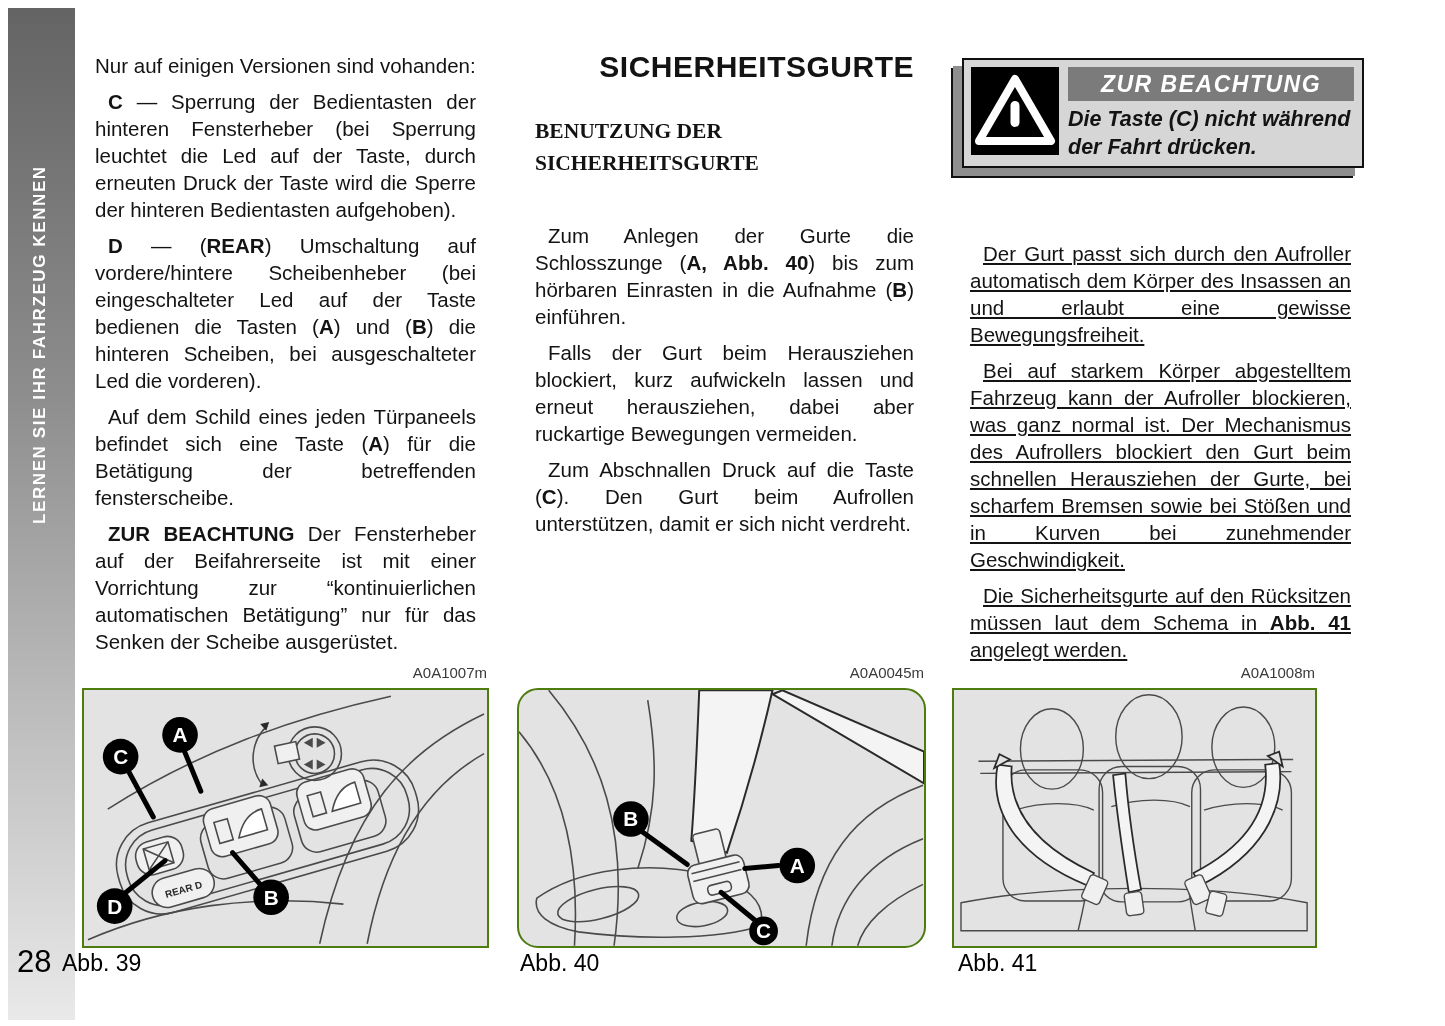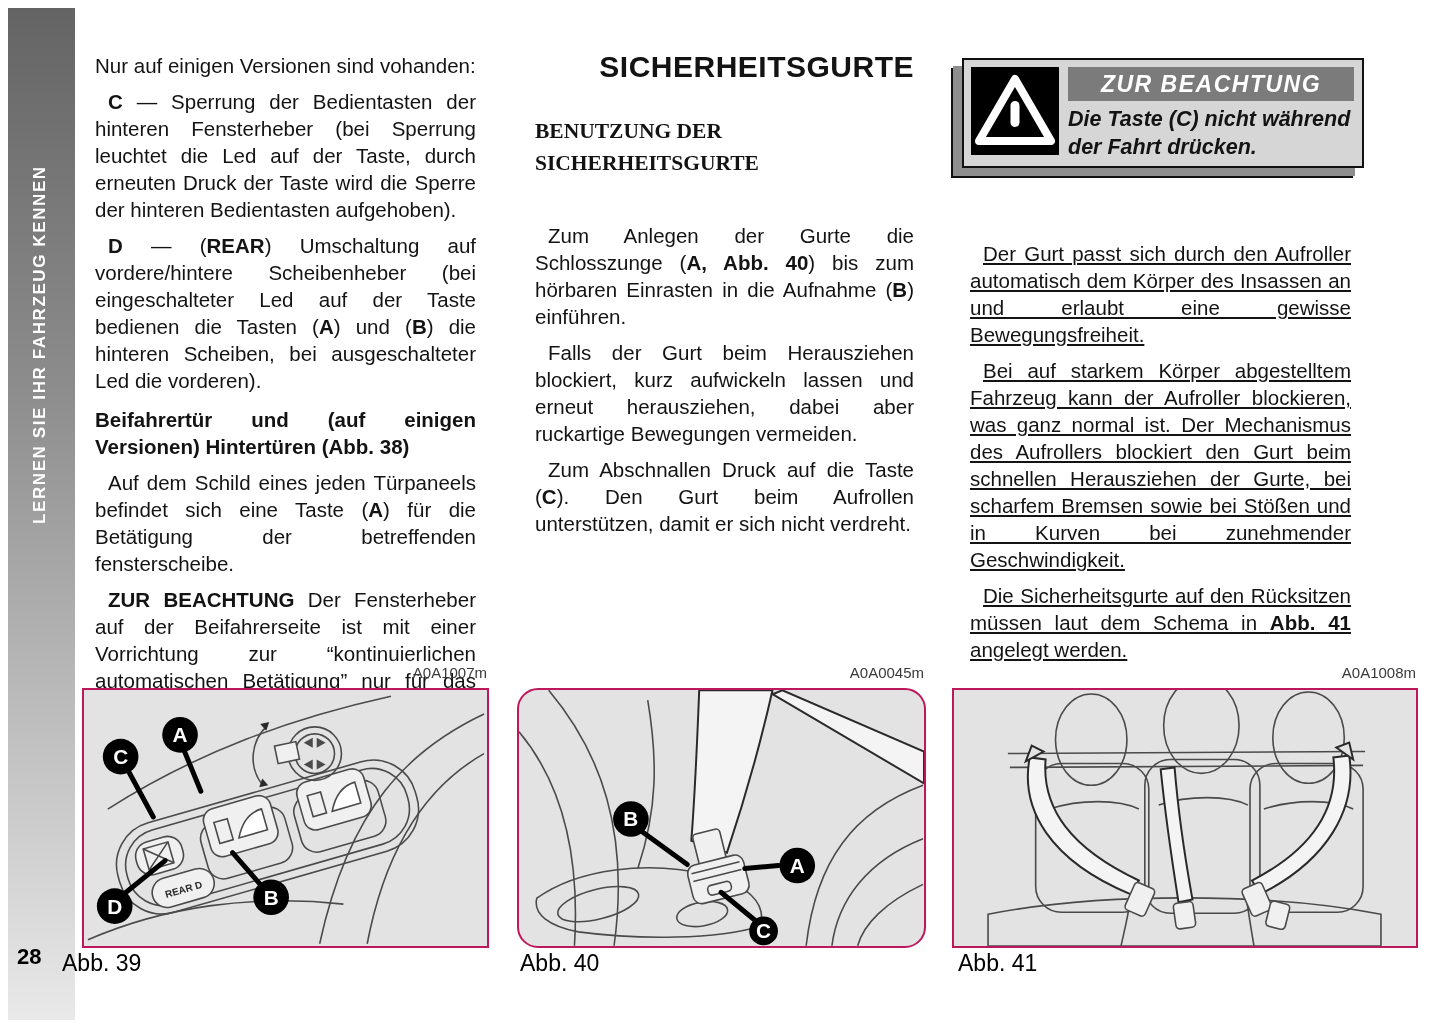--- a/index.html
+++ b/index.html
@@ -33,51 +33,50 @@
            box-shadow:-9px 8px 0 #8e8e8e,-11px 10px 0 #101010;}
   .warn-icon{position:absolute;left:7px;top:7px;width:88px;height:88px;background:#000;}
   .warn-header{position:absolute;left:104px;top:7px;right:8px;height:34px;background:#7b7b7b;
                color:#fff;font-style:italic;font-weight:900;font-size:23px;line-height:34px;
                text-align:center;letter-spacing:1.5px;}
   .warn-body{position:absolute;left:104px;top:45px;right:4px;font-style:italic;
              font-weight:bold;font-size:21.5px;line-height:28px;}
 
   
   .figure{position:absolute;top:688px;height:260px;background:#e3e3e3;
-          border:2px solid #be185d;box-sizing:border-box;}
+          border:2px solid #4d7c0f;box-sizing:border-box;}
   .fig39{left:82px;width:407px;}
   .fig40{left:517px;width:409px;border-radius:21px;}
-  .fig41{left:952px;width:466px;}
+  .fig41{left:952px;width:365px;}
   .fig-code{position:absolute;top:-26px;right:0;font-size:15px;color:#3a3a3a;}
   .fig-caption{position:absolute;top:950px;font-size:23px;color:#000;}
   .cap39{left:62px;} .cap40{left:520px;} .cap41{left:958px;}
   .figure svg{display:block;width:100%;height:100%;}
 
-  .page-number{position:absolute;left:17px;top:944px;font-size:22px;font-weight:700;color:#000;}
+  .page-number{position:absolute;left:17px;top:944px;font-size:31px;font-weight:400;color:#000;}
 
   .callout-circle{fill:#000;}
   .callout-letter{fill:#fff;font-family:"Liberation Sans",sans-serif;font-weight:bold;
                   font-size:21px;text-anchor:middle;}
   .leader{stroke:#000;stroke-width:5;stroke-linecap:round;}
   .art{fill:none;stroke:#4a4a4a;stroke-width:1.6;}
   .art-fill{fill:#f0f0f0;stroke:#4a4a4a;stroke-width:1.6;}
   .strap{fill:#f4f4f4;stroke:#2a2a2a;stroke-width:2;}
 </style>
 </head>
 <body>
 
 <div class="sidebar">
   <span class="sidebar-label">LERNEN SIE IHR FAHRZEUG KENNEN</span>
 </div>
 
 <div class="col col1">
   <p class="noindent"><span>Nur auf einigen Versionen sind vohanden:</span></p>
   <p><span class="b">C</span><span> — Sperrung der Bedientasten der hinteren Fensterheber (bei Sperrung leuchtet die Led auf der Taste, durch erneuten Druck der Taste wird die Sperre der hinteren Bedientasten aufgehoben).</span></p>
   <p><span class="b">D</span><span> — (</span><span class="b">REAR</span><span>) Umschaltung auf vordere/hintere Scheibenheber (bei eingeschalteter Led auf der Taste bedienen die Tasten (</span><span class="b">A</span><span>) und (</span><span class="b">B</span><span>) die hinteren Scheiben, bei ausgeschalteter Led die vorderen).</span></p>
-  <p class="subhead"><span class="b">Beifahrertür und (auf einigen Versionen) Hintertüren (Abb. 38)</span></p>
   <p><span>Auf dem Schild eines jeden Türpaneels befindet sich eine Taste (</span><span class="b">A</span><span>) für die Betätigung der betreffenden fensterscheibe.</span></p>
   <p><span class="b">ZUR BEACHTUNG</span><span> Der Fensterheber auf der Beifahrerseite ist mit einer Vorrichtung zur “kontinuierlichen automatischen Betätigung” nur für das Senken der Scheibe ausgerüstet.</span></p>
 </div>
 
 <div class="col col2">
   <p class="title">SICHERHEITSGURTE</p>
   <p class="subtitle">BENUTZUNG DER SICHERHEITSGURTE</p>
   <p><span>Zum Anlegen der Gurte die Schlosszunge (</span><span class="b">A, Abb. 40</span><span>) bis zum hörbaren Einrasten in die Aufnahme (</span><span class="b">B</span><span>) einführen.</span></p>
   <p><span>Falls der Gurt beim Herausziehen blockiert, kurz aufwickeln lassen und erneut herausziehen, dabei aber ruckartige Bewegungen vermeiden.</span></p>
   <p><span>Zum Abschnallen Druck auf die Taste (</span><span class="b">C</span><span>). Den Gurt beim Aufrollen unterstützen, damit er sich nicht verdreht.</span></p>

